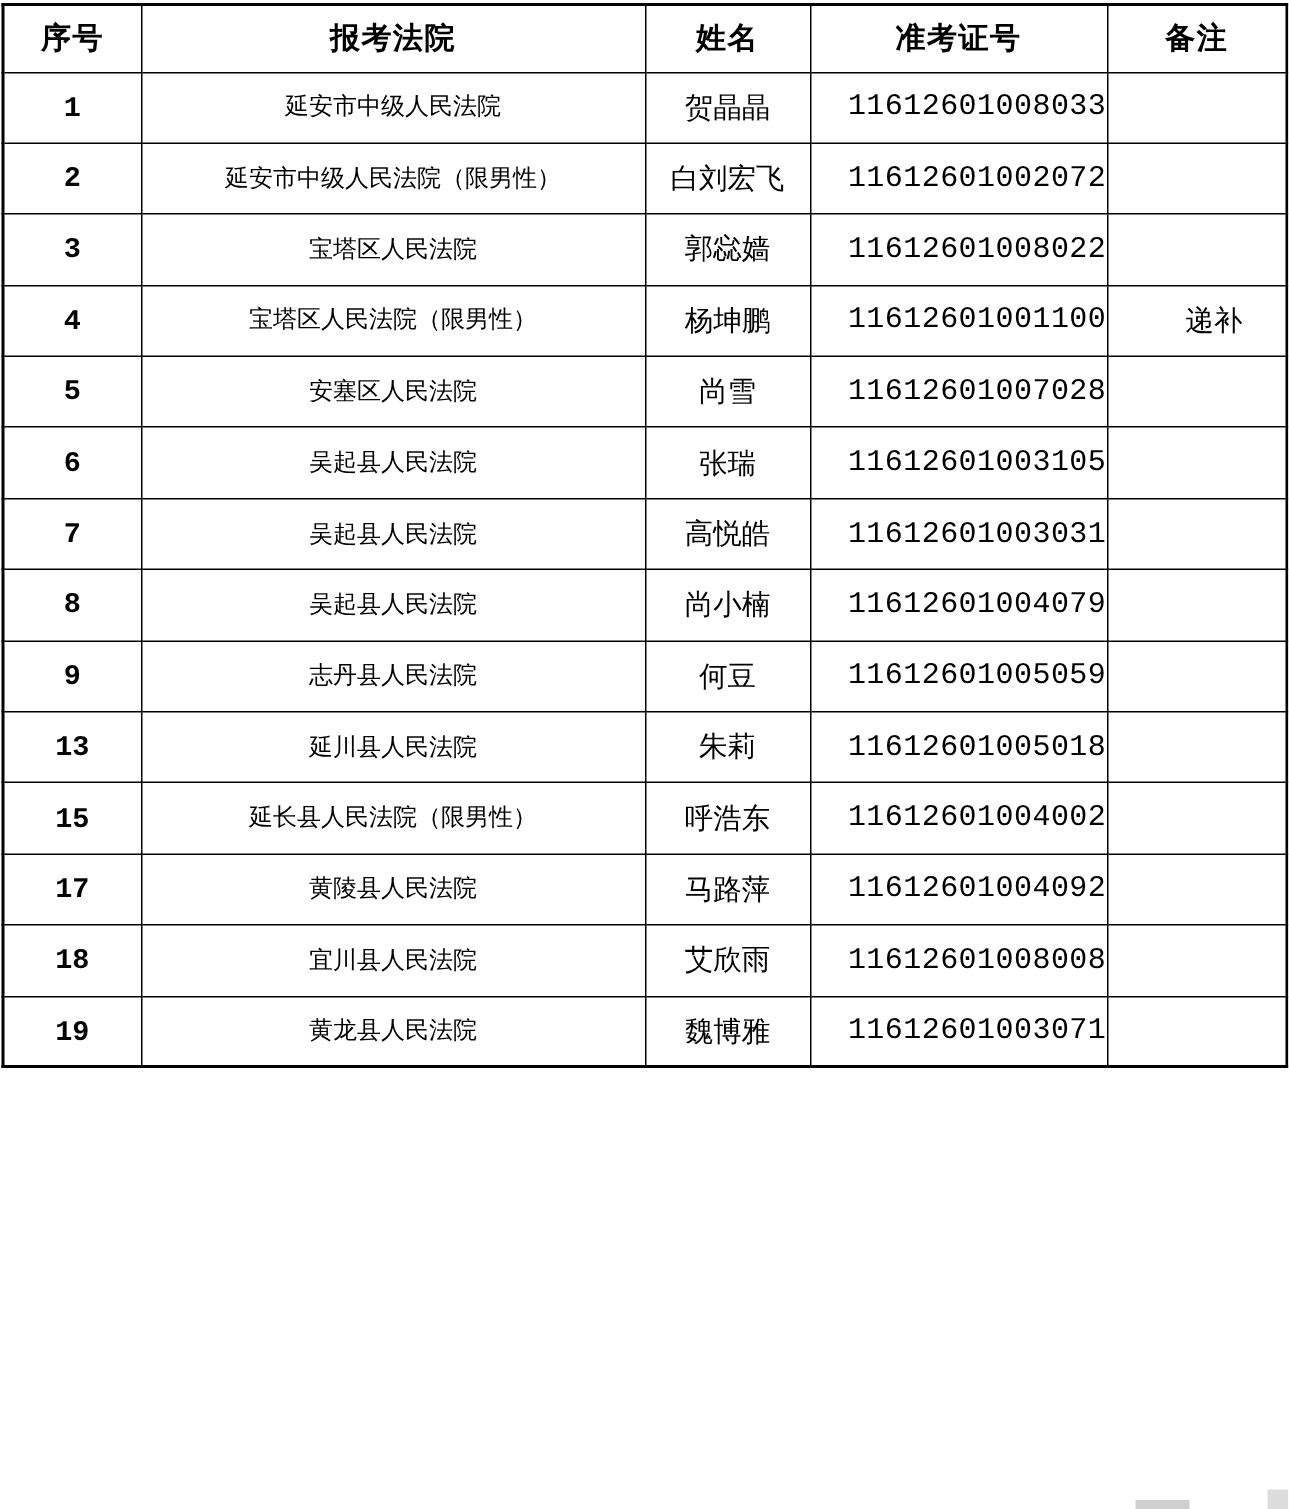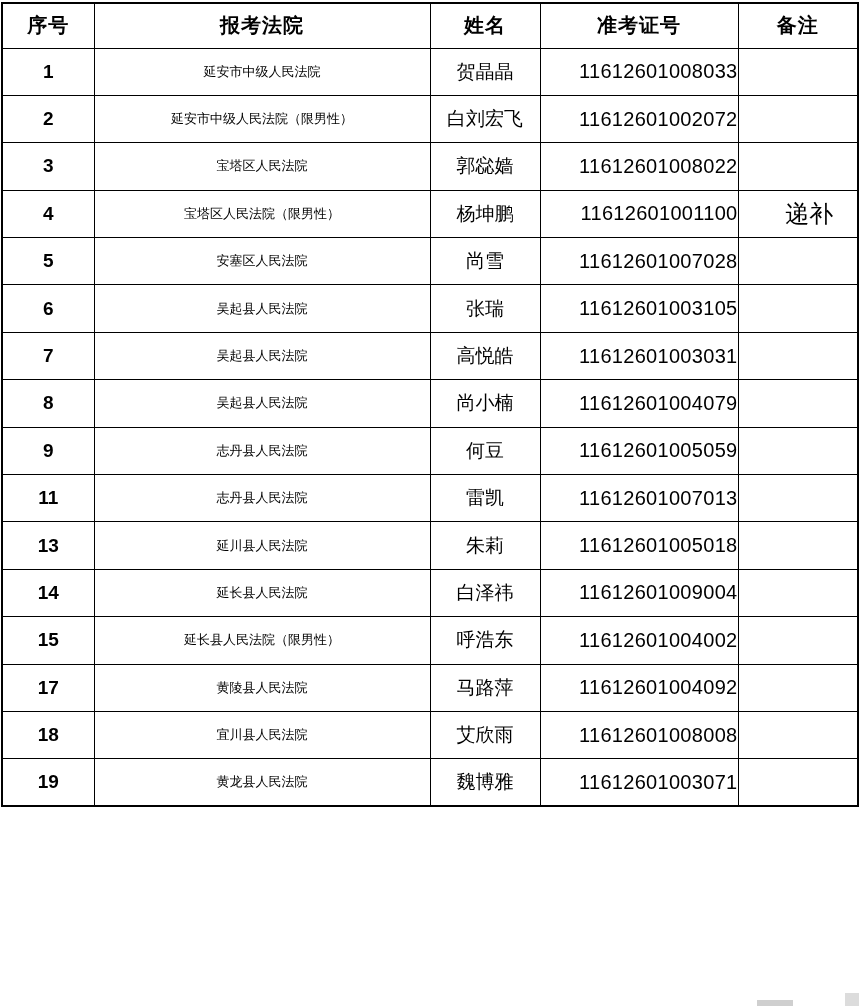--- a/index.html
+++ b/index.html
@@ -1,21 +1,21 @@
 <!DOCTYPE html>
 <html><head>
 <meta charset="utf-8">
 <style>
   html,body{margin:0;padding:0;background:#ffffff;}
   .page{
     position:relative;
     width:859px;height:1006px;
     background:#ffffff;
     color:#000000;
-    font-family:Liberation Sans, sans-serif;
+    font-family:Liberation Mono, monospace;
     overflow:hidden;
   }
   table.roster{
     position:absolute;left:1px;top:2px;
     width:856px;
     border-collapse:collapse;
     table-layout:fixed;
     border:2px solid #000000;
   }
   th,td{
@@ -23,24 +23,24 @@
     text-align:center;
     vertical-align:middle;
     padding:0;
     overflow:hidden;
     white-space:nowrap;
   }
   thead tr{height:45px;}
   tbody tr{height:47.4px;}
   th{font-size:20px;font-weight:700;letter-spacing:1px;}
   .c-no{font-weight:700;font-size:19px;}
-  .c-court{font-size:13px;}
+  .c-court{font-size:16px;}
   .c-name{font-size:19px;}
   .c-ticket{font-size:20px;letter-spacing:0.3px;text-align:right;}
-  .c-note{font-size:24px;padding-left:23px;}
+  .c-note{font-size:19px;padding-left:23px;}
   .artifact{position:absolute;background:#cfcfcf;}
   .artifact-bottom{left:757px;top:1000px;width:36px;height:6px;}
   .artifact-corner{left:845px;top:993px;width:14px;height:13px;background:#dcdcdc;}
 </style>
 </head>
 <body>
 
 <div class="page">
 
   <table class="roster">
@@ -127,44 +127,30 @@
 
   <tr>
     <td class="c-no">9</td>
     <td class="c-court">志丹县人民法院</td>
     <td class="c-name">何豆</td>
     <td class="c-ticket">11612601005059</td>
     <td class="c-note"></td>
   </tr>
 
 
-  <tr>
-    <td class="c-no">11</td>
-    <td class="c-court">志丹县人民法院</td>
-    <td class="c-name">雷凯</td>
-    <td class="c-ticket">11612601007013</td>
-    <td class="c-note"></td>
-  </tr>
 
 
   <tr>
     <td class="c-no">13</td>
     <td class="c-court">延川县人民法院</td>
     <td class="c-name">朱莉</td>
     <td class="c-ticket">11612601005018</td>
     <td class="c-note"></td>
   </tr>
 
-  <tr>
-    <td class="c-no">14</td>
-    <td class="c-court">延长县人民法院</td>
-    <td class="c-name">白泽祎</td>
-    <td class="c-ticket">11612601009004</td>
-    <td class="c-note"></td>
-  </tr>
 
   <tr>
     <td class="c-no">15</td>
     <td class="c-court">延长县人民法院（限男性）</td>
     <td class="c-name">呼浩东</td>
     <td class="c-ticket">11612601004002</td>
     <td class="c-note"></td>
   </tr>
 
 

